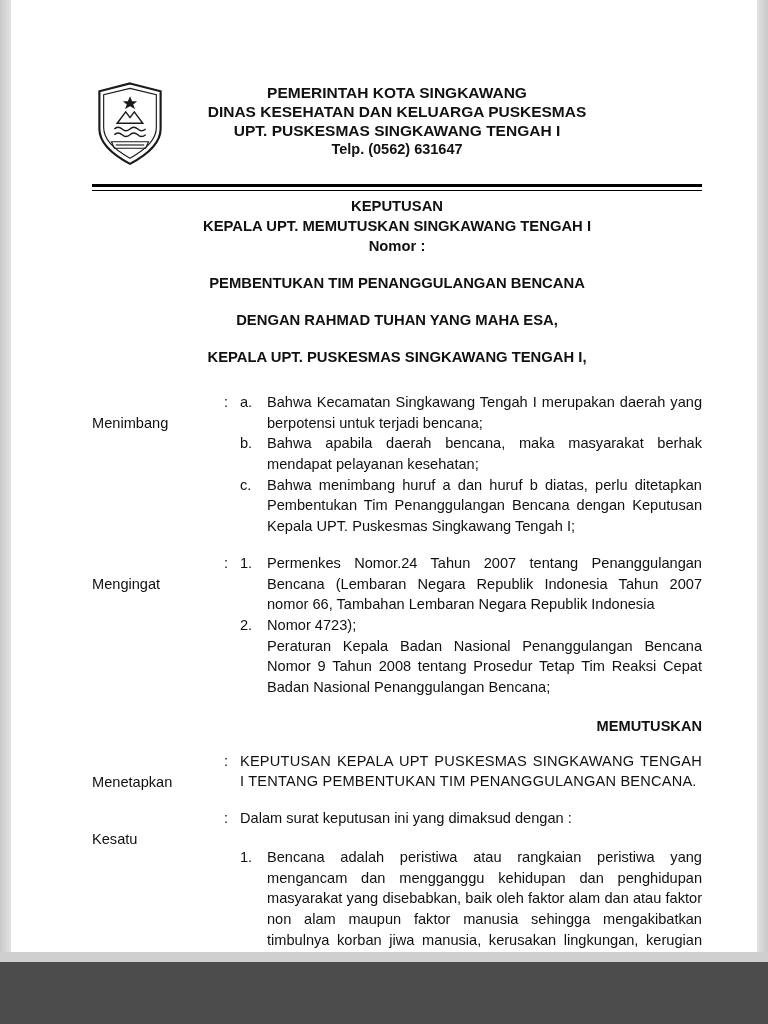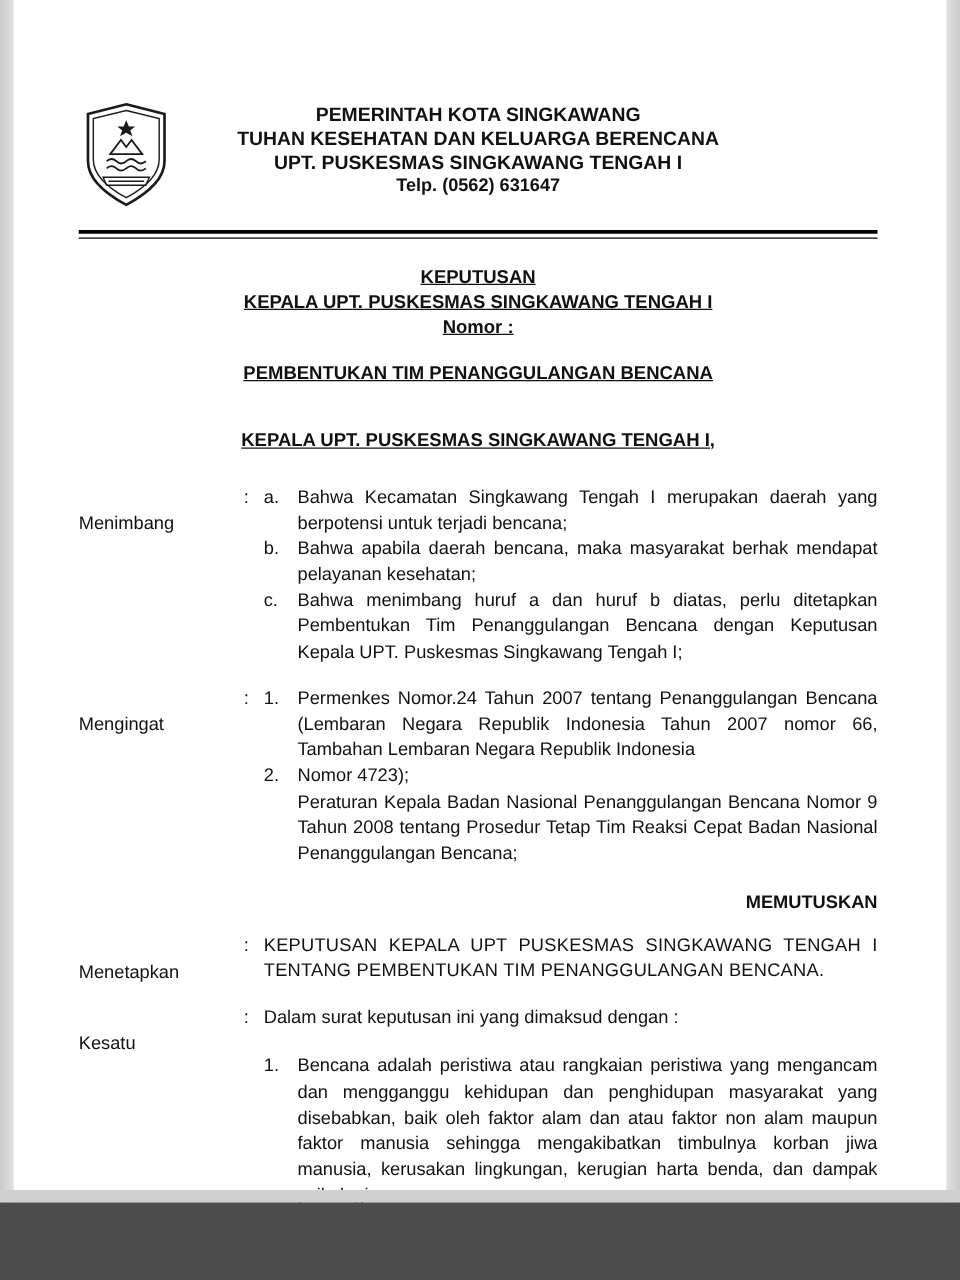--- a/index.html
+++ b/index.html
@@ -14,38 +14,38 @@
   .scan-edge{position:absolute;top:0;width:11px;height:962px;background:#d6d6d6;}
   .scan-edge.left{left:0;background:linear-gradient(to right,#cicaca,#dcdcdc);}
   .scan-edge.left{left:0;background:linear-gradient(to right,#c9c9c9,#e2e2e2);}
   .scan-edge.right{right:0;background:linear-gradient(to left,#c9c9c9,#e2e2e2);}
   .scan-bottom-light{position:absolute;left:0;right:0;top:952px;height:10px;background:#cfcfcf;}
   .scan-bottom-dark{position:absolute;left:0;right:0;top:962px;height:62px;background:#4c4c4c;}
 
   .page{
     position:absolute;left:0;top:0;width:768px;height:952px;
     box-sizing:border-box;
-    padding:84px 66px 0 63px;
+    padding:84px 66px 0 92px;
   }
 
   
   .letterhead{position:relative;min-height:92px;}
   .logo{position:absolute;left:2px;top:-2px;width:72px;height:84px;}
   .head-text{width:100%;text-align:center;font-weight:bold;line-height:1.22;}
   .head-line1,.head-line2,.head-line3{font-size:15.5px;}
   .head-line4,.head-line5{font-size:14.5px;}
   .rule{
     margin-top:8px;
     height:3px;
     border-top:3.5px solid #000;
     border-bottom:1.5px solid #000;
   }
 
   
-  .title-block{text-align:center;font-weight:bold;font-size:14.8px;line-height:1.35;margin-top:22px;text-decoration:underline;}
+  .title-block{text-align:center;font-weight:bold;font-size:14.8px;line-height:1.35;margin-top:6px;}
   .title-gap{height:17px;}
 
   
   .body{margin-top:24px;font-size:14.6px;line-height:1.42;}
   .clause{display:grid;grid-template-columns:132px 16px 1fr;margin-bottom:16px;}
   .clause .label{font-weight:normal;margin-top:21px;}
   .clause .colon{text-align:left;}
   .items{display:block;}
   .item{display:grid;grid-template-columns:27px 1fr;}
   .item .txt{text-align:justify;}
@@ -72,34 +72,35 @@
           <path d="M50 20 L53 27 L60 27 L54.5 31.5 L57 38 L50 34 L43 38 L45.5 31.5 L40 27 L47 27 Z" fill="#1a1a1a"></path>
           <path d="M32 58 L44 42 L50 50 L56 42 L68 58 Z" fill="none" stroke="#1a1a1a" stroke-width="2"></path>
           <path d="M28 66 q5 -5 11 0 q5 5 11 0 q5 -5 11 0 q5 5 11 0" fill="none" stroke="#1a1a1a" stroke-width="2"></path>
           <path d="M28 74 q5 -5 11 0 q5 5 11 0 q5 -5 11 0 q5 5 11 0" fill="none" stroke="#1a1a1a" stroke-width="2"></path>
           <path d="M24 84 L76 84 L72 93 L28 93 Z" fill="none" stroke="#1a1a1a" stroke-width="1.6"></path>
           <line x1="30" y1="88.5" x2="70" y2="88.5" stroke="#1a1a1a" stroke-width="1.6"></line>
         </svg>
       </div>
       <div class="head-text">
         <div class="head-line1">PEMERINTAH KOTA SINGKAWANG</div>
-        <div class="head-line2">TUHAN KESEHATAN DAN KELUARGA BERENCANA</div>
+        <div class="head-line2">DINAS KESEHATAN DAN KELUARGA PUSKESMAS</div>
         <div class="head-line3">UPT. PUSKESMAS SINGKAWANG TENGAH I</div>
         <div class="head-line5">Telp. (0562) 631647</div>
       </div>
     </div>
     <div class="rule"></div>
 
     <div class="title-block">
       <div>KEPUTUSAN</div>
-      <div>KEPALA UPT. PUSKESMAS SINGKAWANG TENGAH I</div>
+      <div>KEPALA UPT. MEMUTUSKAN SINGKAWANG TENGAH I</div>
       <div>Nomor :</div>
       <div class="title-gap"></div>
       <div>PEMBENTUKAN TIM PENANGGULANGAN BENCANA</div>
       <div class="title-gap"></div>
+      <div>DENGAN RAHMAD TUHAN YANG MAHA ESA,</div>
       <div class="title-gap"></div>
       <div>KEPALA UPT. PUSKESMAS SINGKAWANG TENGAH I,</div>
     </div>
 
     <div class="body">
 
       <div class="clause">
         <div class="label">Menimbang</div>
         <div class="colon">:</div>
         <div class="items">

